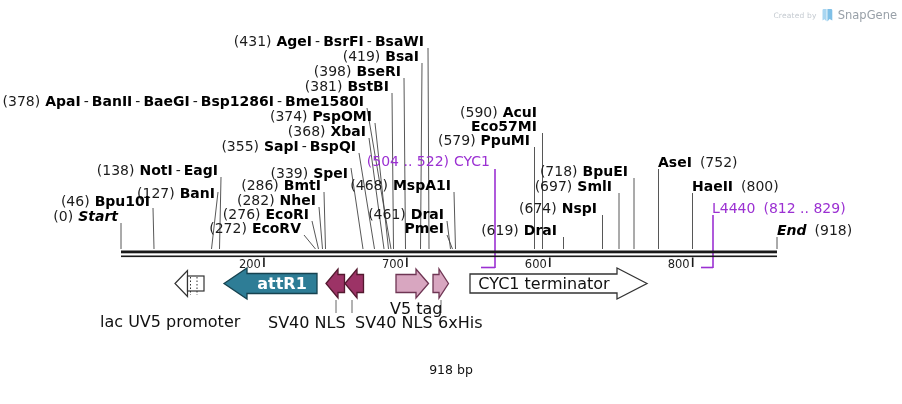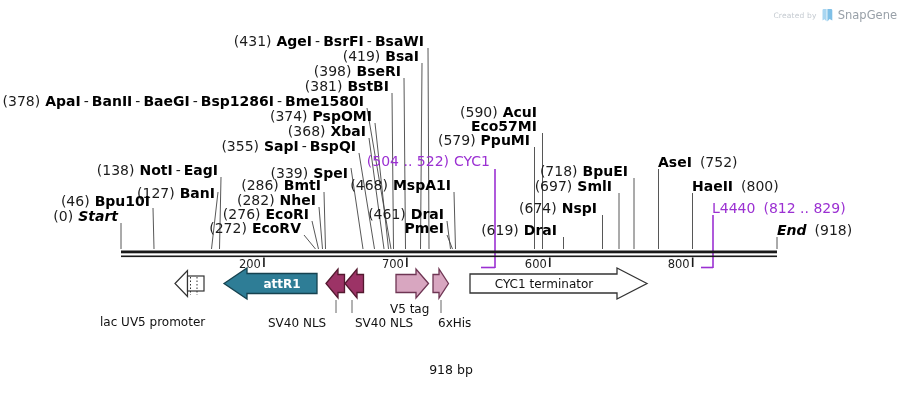--- a/index.html
+++ b/index.html
@@ -9,21 +9,21 @@
   #map-svg{position:absolute;left:0;top:0;}
   .site{position:absolute;font-size:14px;line-height:13px;white-space:nowrap;color:var(--ink);}
   .site .name{font-weight:bold;color:#000;}
   .site .sep{padding:0 3px;color:var(--ink);font-weight:normal;}
   .site .num{color:var(--ink);}
   .site .num.before{margin-right:5px;}
   .site .num.after{margin-left:8px;}
   .site.purple, .site.purple .name, .site.purple .num{color:var(--purple);font-weight:normal;}
   .site.italic .name{font-style:italic;}
   .ticknum{position:absolute;font-size:11.5px;line-height:13px;color:var(--ink);white-space:nowrap;}
-  .flabel{position:absolute;font-size:12px;line-height:14px;color:#111;white-space:nowrap;}
+  .flabel{position:absolute;font-size:16px;line-height:14px;color:#111;white-space:nowrap;}
   .flabel.inside{text-align:center;}
   #title-block{position:absolute;left:0;top:362px;width:902px;text-align:center;}
   #plasmid-name{font-size:15.5px;font-weight:bold;color:#000;line-height:18px;}
   #plasmid-size{font-size:12.5px;color:#111;line-height:15px;}
   #watermark{position:absolute;top:8px;right:5px;display:flex;align-items:center;gap:5px;}
   #wm-created{font-size:7.5px;color:#c4cad0;letter-spacing:.2px;}
   #wm-brand{font-size:11.5px;color:#98a0a8;}
 </style>
 </head>
 <body>

